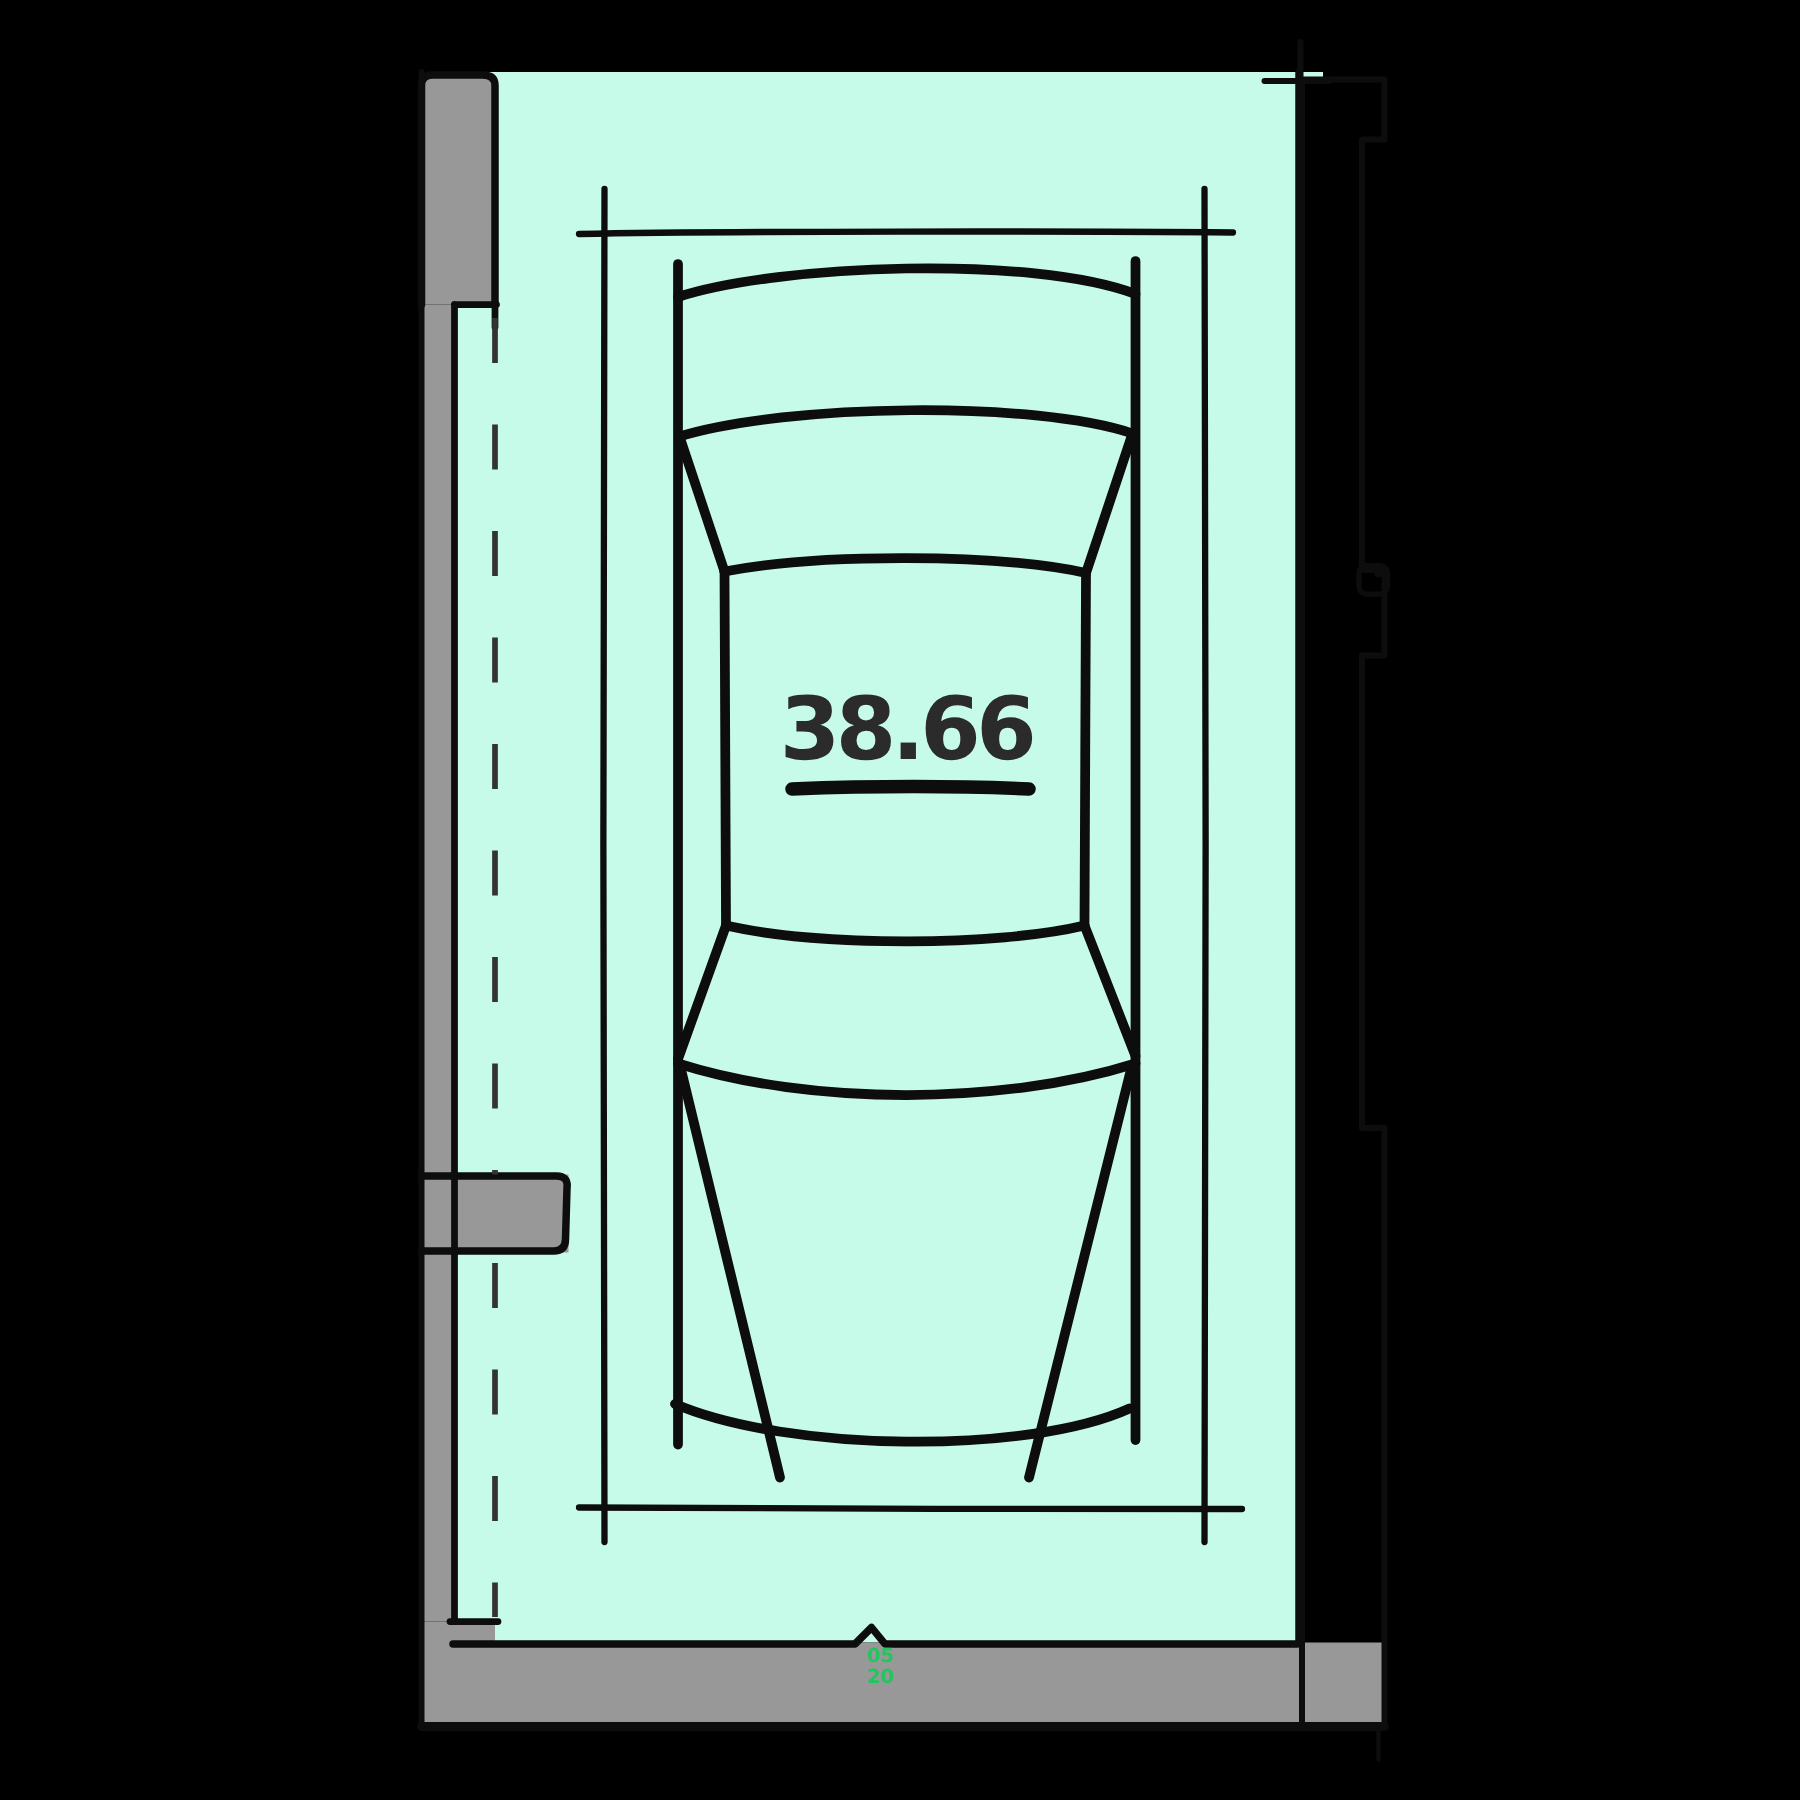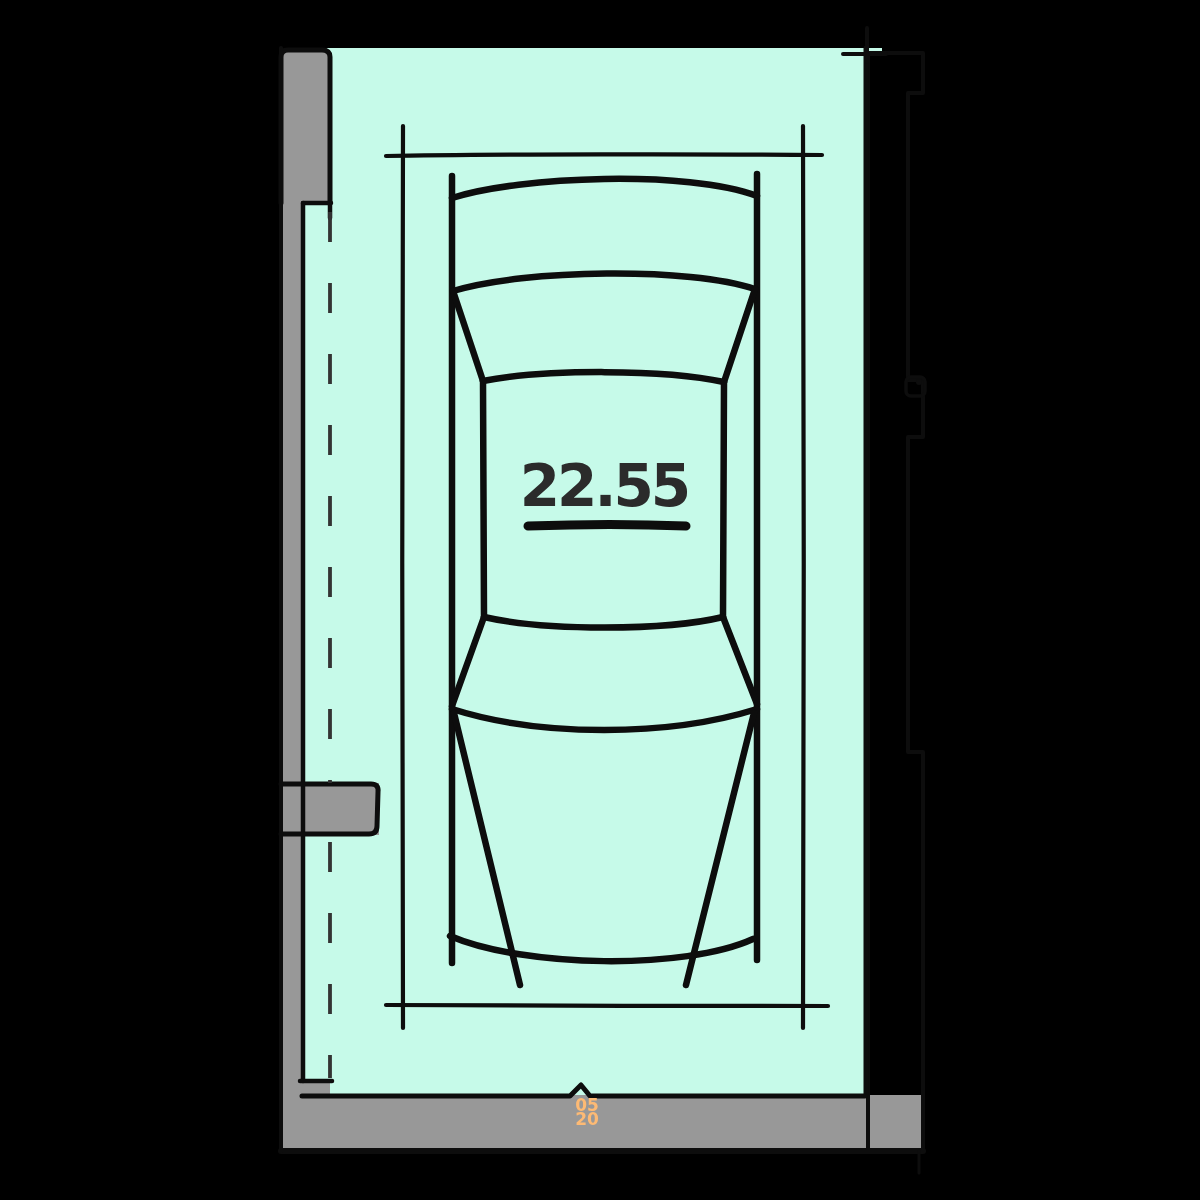--- a/index.html
+++ b/index.html
@@ -12,21 +12,21 @@
   .wall{fill:var(--wall_fill,#989898);}
   .fixture{fill:var(--fixture_fill,#cfcfcf);}
   .ink{stroke:var(--ink,#0d0d0d);fill:none;stroke-linecap:round;stroke-linejoin:round;}
   .ink-fill{fill:var(--ink,#0d0d0d);}
   .dash{stroke:var(--dash,#333);fill:none;}
 
   .area-label{position:absolute;left:604px;top:452px;transform:translateX(-50%);
               font-size:58px;font-weight:800;letter-spacing:-3px;color:var(--area_text,#2b2b2b);
               white-space:nowrap;}
   .dim-note{position:absolute;left:587px;top:1098px;transform:translateX(-50%);
-            font-size:17px;line-height:14px;font-weight:700;color:#fdba74;text-align:center;}
+            font-size:13px;line-height:14px;font-weight:700;color:#22c55e;text-align:center;}
 </style>
 </head>
 <body>
 
 <div class="stage">
   <svg width="1200" height="1200" viewBox="0 0 1200 1200">
 
     <g>
       <rect class="space" x="302" y="48" width="563" height="1047"></rect>
       <rect class="space" x="865" y="48" width="17" height="7"></rect>
@@ -93,19 +93,19 @@
       <path d="M723,617 L757,704"></path>
       <path d="M452,709 C540,737 668,737 757,709"></path>
       <path d="M454,713 L520,985"></path>
       <path d="M754,713 L686,985"></path>
       <path d="M450,936 C525,968 685,970 753,939"></path>
     </g>
 
     <path class="ink" stroke-width="9" d="M528,526 C580,524 640,524 686,526"></path>
   </svg>
 
-  <div class="area-label">22.55</div>
+  <div class="area-label">38.66</div>
 
   <div class="dim-note">
     <div>05</div>
     <div>20</div>
   </div>
 </div>
 
 </body></html>

